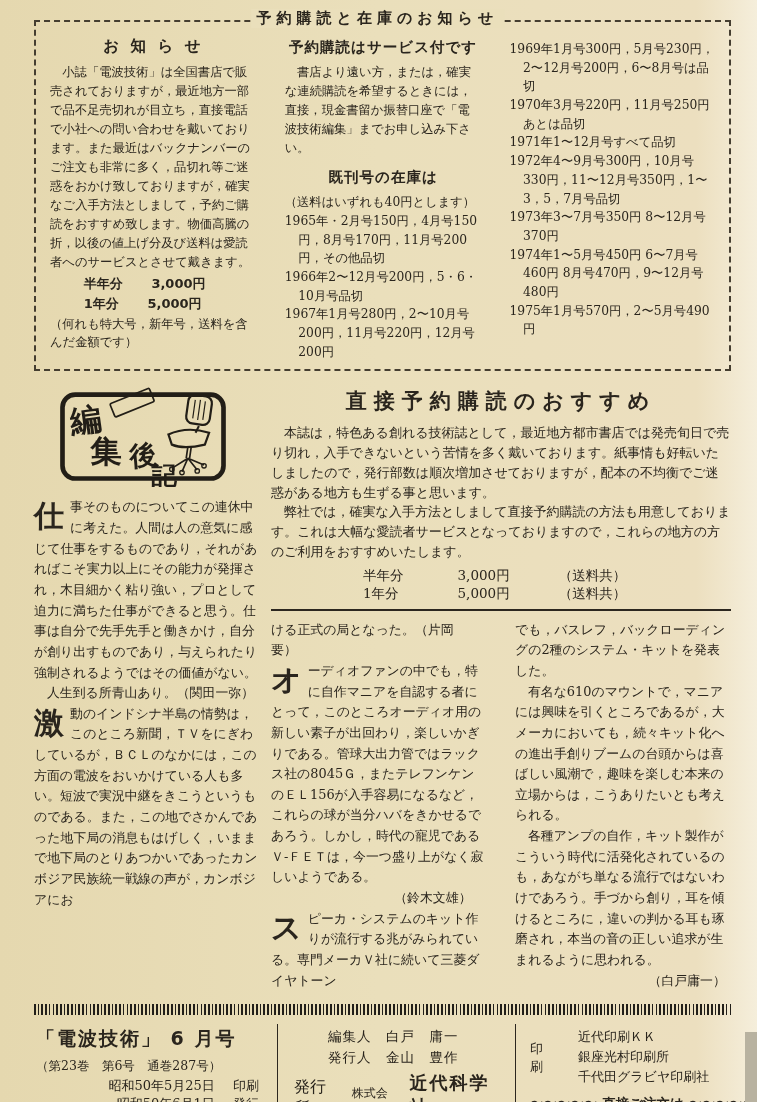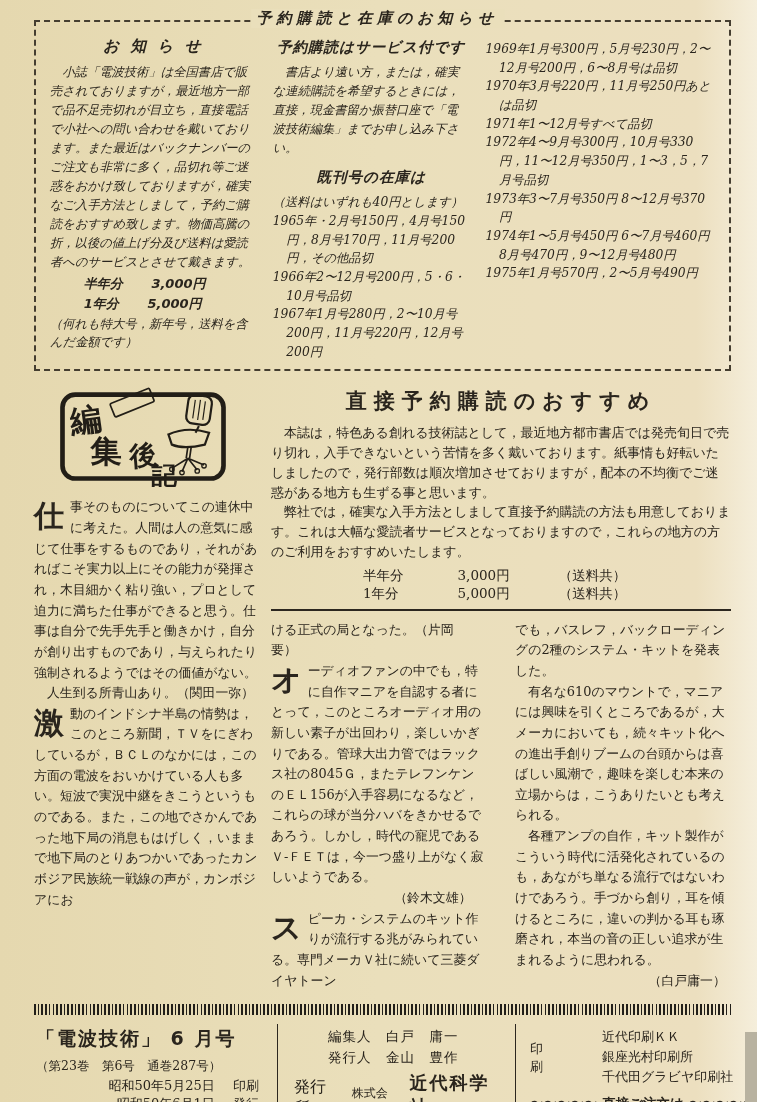--- a/index.html
+++ b/index.html
@@ -14,22 +14,22 @@
     padding:20px 26px 0 34px;
     background:linear-gradient(90deg,#e5d8af 0%,#eadfbb 50%,#ecdfbf 92%,#f5eedb 100%);
     overflow:hidden;
   }
   .edge-shadow{position:absolute;right:0;bottom:0;width:12px;height:70px;background:#b8b2a0;}
   .gothic{font-family:"DejaVu Sans","Liberation Sans",sans-serif;font-weight:bold;}
 
   
   .top-box{
     position:relative;border:2px dashed #453e30;
-    padding:14px 12px 8px 14px;display:flex;gap:16px;
-    min-height:268px;box-sizing:border-box;font-style:italic;
+    padding:14px 12px 8px 14px;display:flex;gap:28px;
+    min-height:268px;box-sizing:border-box;
   }
   .box-legend{
     position:absolute;top:-13px;left:50%;transform:translateX(-52%);
     background:#eadfbb;padding:0 6px;font-size:15px;letter-spacing:5px;white-space:nowrap;
   }
   .tb-col1{flex:0 0 31%;}
   .tb-col2{flex:0 0 29.5%;}
   .tb-col3{flex:1;}
   .tb-h{font-size:15.5px;text-align:center;letter-spacing:3px;margin:0 0 6px;}
   .tb-h2{font-size:14.5px;text-align:center;letter-spacing:1px;margin:10px 0 6px;}
@@ -72,21 +72,21 @@
   .cm{flex:0 0 238px;border-left:1.5px solid #2c271f;padding:4px 6px 0 16px;box-sizing:border-box;}
   .cr{flex:1;border-left:1.5px solid #2c271f;padding:4px 0 0 14px;box-sizing:border-box;}
   .cl-title{font-size:19px;letter-spacing:2px;margin:0 0 6px;}
   .cl-vol{font-size:12.5px;margin:0 0 2px;}
   .cl-date{display:flex;justify-content:flex-end;gap:1.4em;font-size:13px;padding-right:10px;text-align:right;}
   .cm-row{font-size:13.5px;padding-left:34px;letter-spacing:1px;margin-bottom:3px;}
   .cm-office{display:flex;align-items:flex-end;gap:10px;margin:4px 0 6px;}
   .cm-office .o1{font-size:16px;}
   .cm-office .o2{font-size:12px;}
   .cm-office .o3{font-size:18px;letter-spacing:2px;}
-  .cr-print{display:flex;gap:28px;font-size:13px;}
+  .cr-print{display:flex;gap:4px;font-size:13px;}
   .cr-print .plabel{width:44px;align-self:center;letter-spacing:6px;}
   .cr-print .plines p{margin:0 0 2px;}
   .cr-order-h{font-size:13.5px;text-align:center;margin:7px 0 3px;white-space:nowrap;}
   .cr-order{font-size:13px;line-height:1.55;margin:0;text-indent:1em;}
 
   svg .ink{stroke:#221e17;fill:none;}
   svg text{fill:#221e17;font-family:"DejaVu Sans","Liberation Sans",sans-serif;font-weight:bold;}
 </style>
 </head>
 <body>

